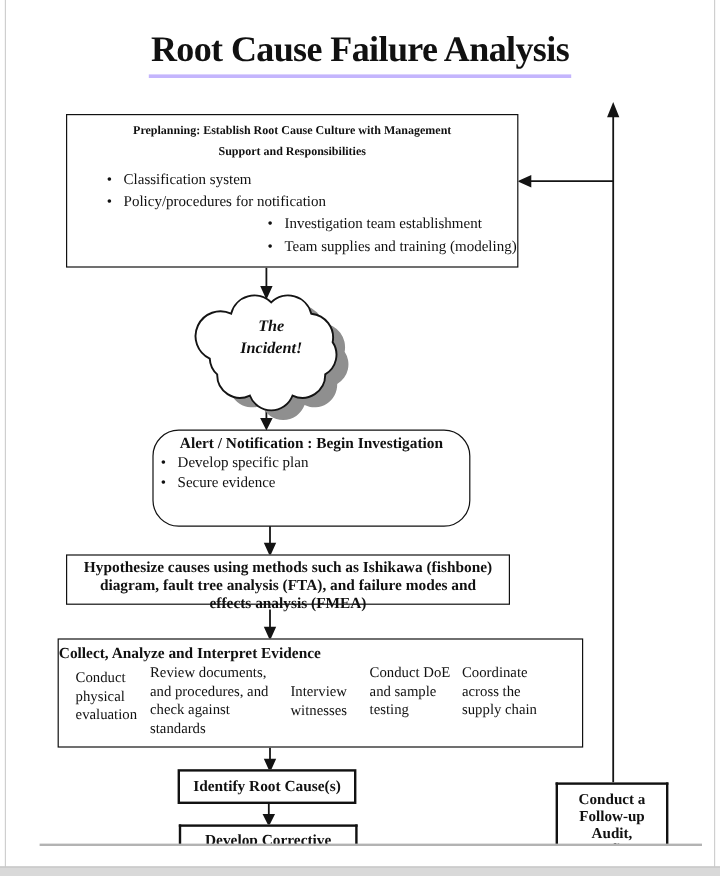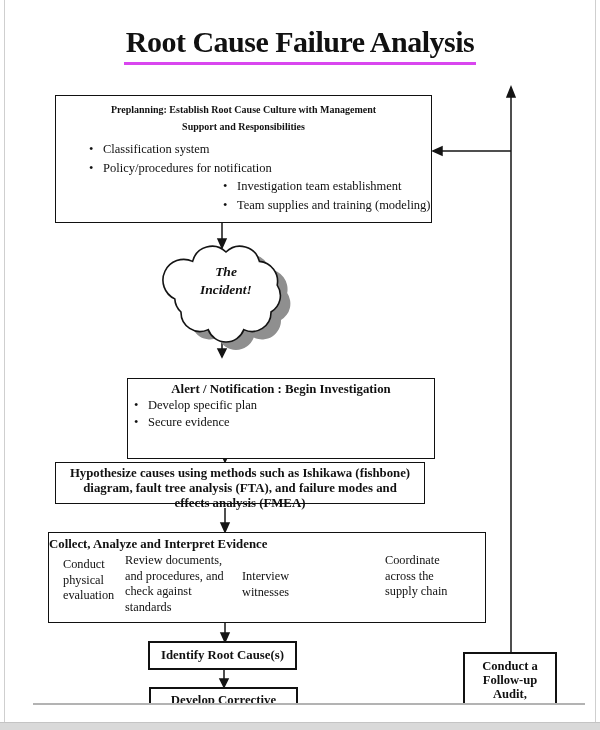--- a/index.html
+++ b/index.html
@@ -8,21 +8,21 @@
     position:relative; width:600px; height:730px; background:#ffffff;
     overflow:hidden; color:#111;
     font-family:"Liberation Serif","DejaVu Serif",serif;
     font-size:12.5px;
   }
   .connectors { position:absolute; left:0; top:0; width:600px; height:730px; }
 
   .title-row { position:absolute; left:0; top:24px; width:100%; text-align:center; }
   .title-text {
     display:inline-block; font-weight:bold; font-size:30px; line-height:36px;
-    letter-spacing:-0.5px; border-bottom:3px solid #d946ef; padding:0 2px 2px 2px;
+    letter-spacing:-0.5px; border-bottom:3px solid #c4b5fd; padding:0 2px 2px 2px;
   }
 
   .box { position:absolute; background:#fff; border:1.5px solid #111; }
   .nowrap { white-space:nowrap; }
 
   
   .preplanning { left:55px; top:95px; width:377px; height:128px; }
   .pp-heading { margin-top:5px; text-align:center; font-weight:bold; font-size:10px; line-height:17px; }
   .pp-bullets { position:absolute; left:33px; top:44px; line-height:18.5px; }
   .pp-bullets-ind { position:absolute; left:167px; top:81px; line-height:18.5px; }
@@ -30,21 +30,21 @@
   .bullet::before { content:"•"; width:14px; flex:0 0 14px; }
 
   
   .cloud-wrap { position:absolute; left:156px; top:238px; width:150px; height:118px; }
   .cloud-text {
     position:absolute; left:0; top:25px; width:140px; text-align:center;
     font-weight:bold; font-size:13.5px; line-height:17.5px;font-style:italic;
   }
 
   
-  .alert { left:127px; top:378px; width:308px; height:81px; }
+  .alert { left:127px; top:358px; width:265px; height:81px;border-radius:22px; }
   .al-heading { margin-top:3px; text-align:center; font-weight:bold; font-size:12.8px; }
   .al-bullets { position:absolute; left:6px; top:18px; line-height:16.5px; }
 
   
   .hypothesize { left:55px; top:462px; width:370px; height:42px; }
   .hy-lines { margin-top:3px; text-align:center; font-weight:bold; font-size:12.8px; line-height:15.2px; }
 
   
   .collect { left:48px; top:532px; width:438px; height:91px; }
   .co-heading { margin-top:4px; text-align:left; font-weight:bold; font-size:12.8px; }
@@ -164,20 +164,25 @@
     <div class="co-col co-col-2">
       <div class="nowrap">Review documents,</div>
       <div class="nowrap">and procedures, and</div>
       <div class="nowrap">check against</div>
       <div class="nowrap">standards</div>
     </div>
     <div class="co-col co-col-3">
       <div class="nowrap">Interview</div>
       <div class="nowrap">witnesses</div>
     </div>
+    <div class="co-col co-col-4">
+      <div class="nowrap">Conduct DoE</div>
+      <div class="nowrap">and sample</div>
+      <div class="nowrap">testing</div>
+    </div>
     <div class="co-col co-col-5">
       <div class="nowrap">Coordinate</div>
       <div class="nowrap">across the</div>
       <div class="nowrap">supply chain</div>
     </div>
   </div>
 
   <div class="box identify">
     <span class="nowrap">Identify Root Cause(s)</span>
   </div>

